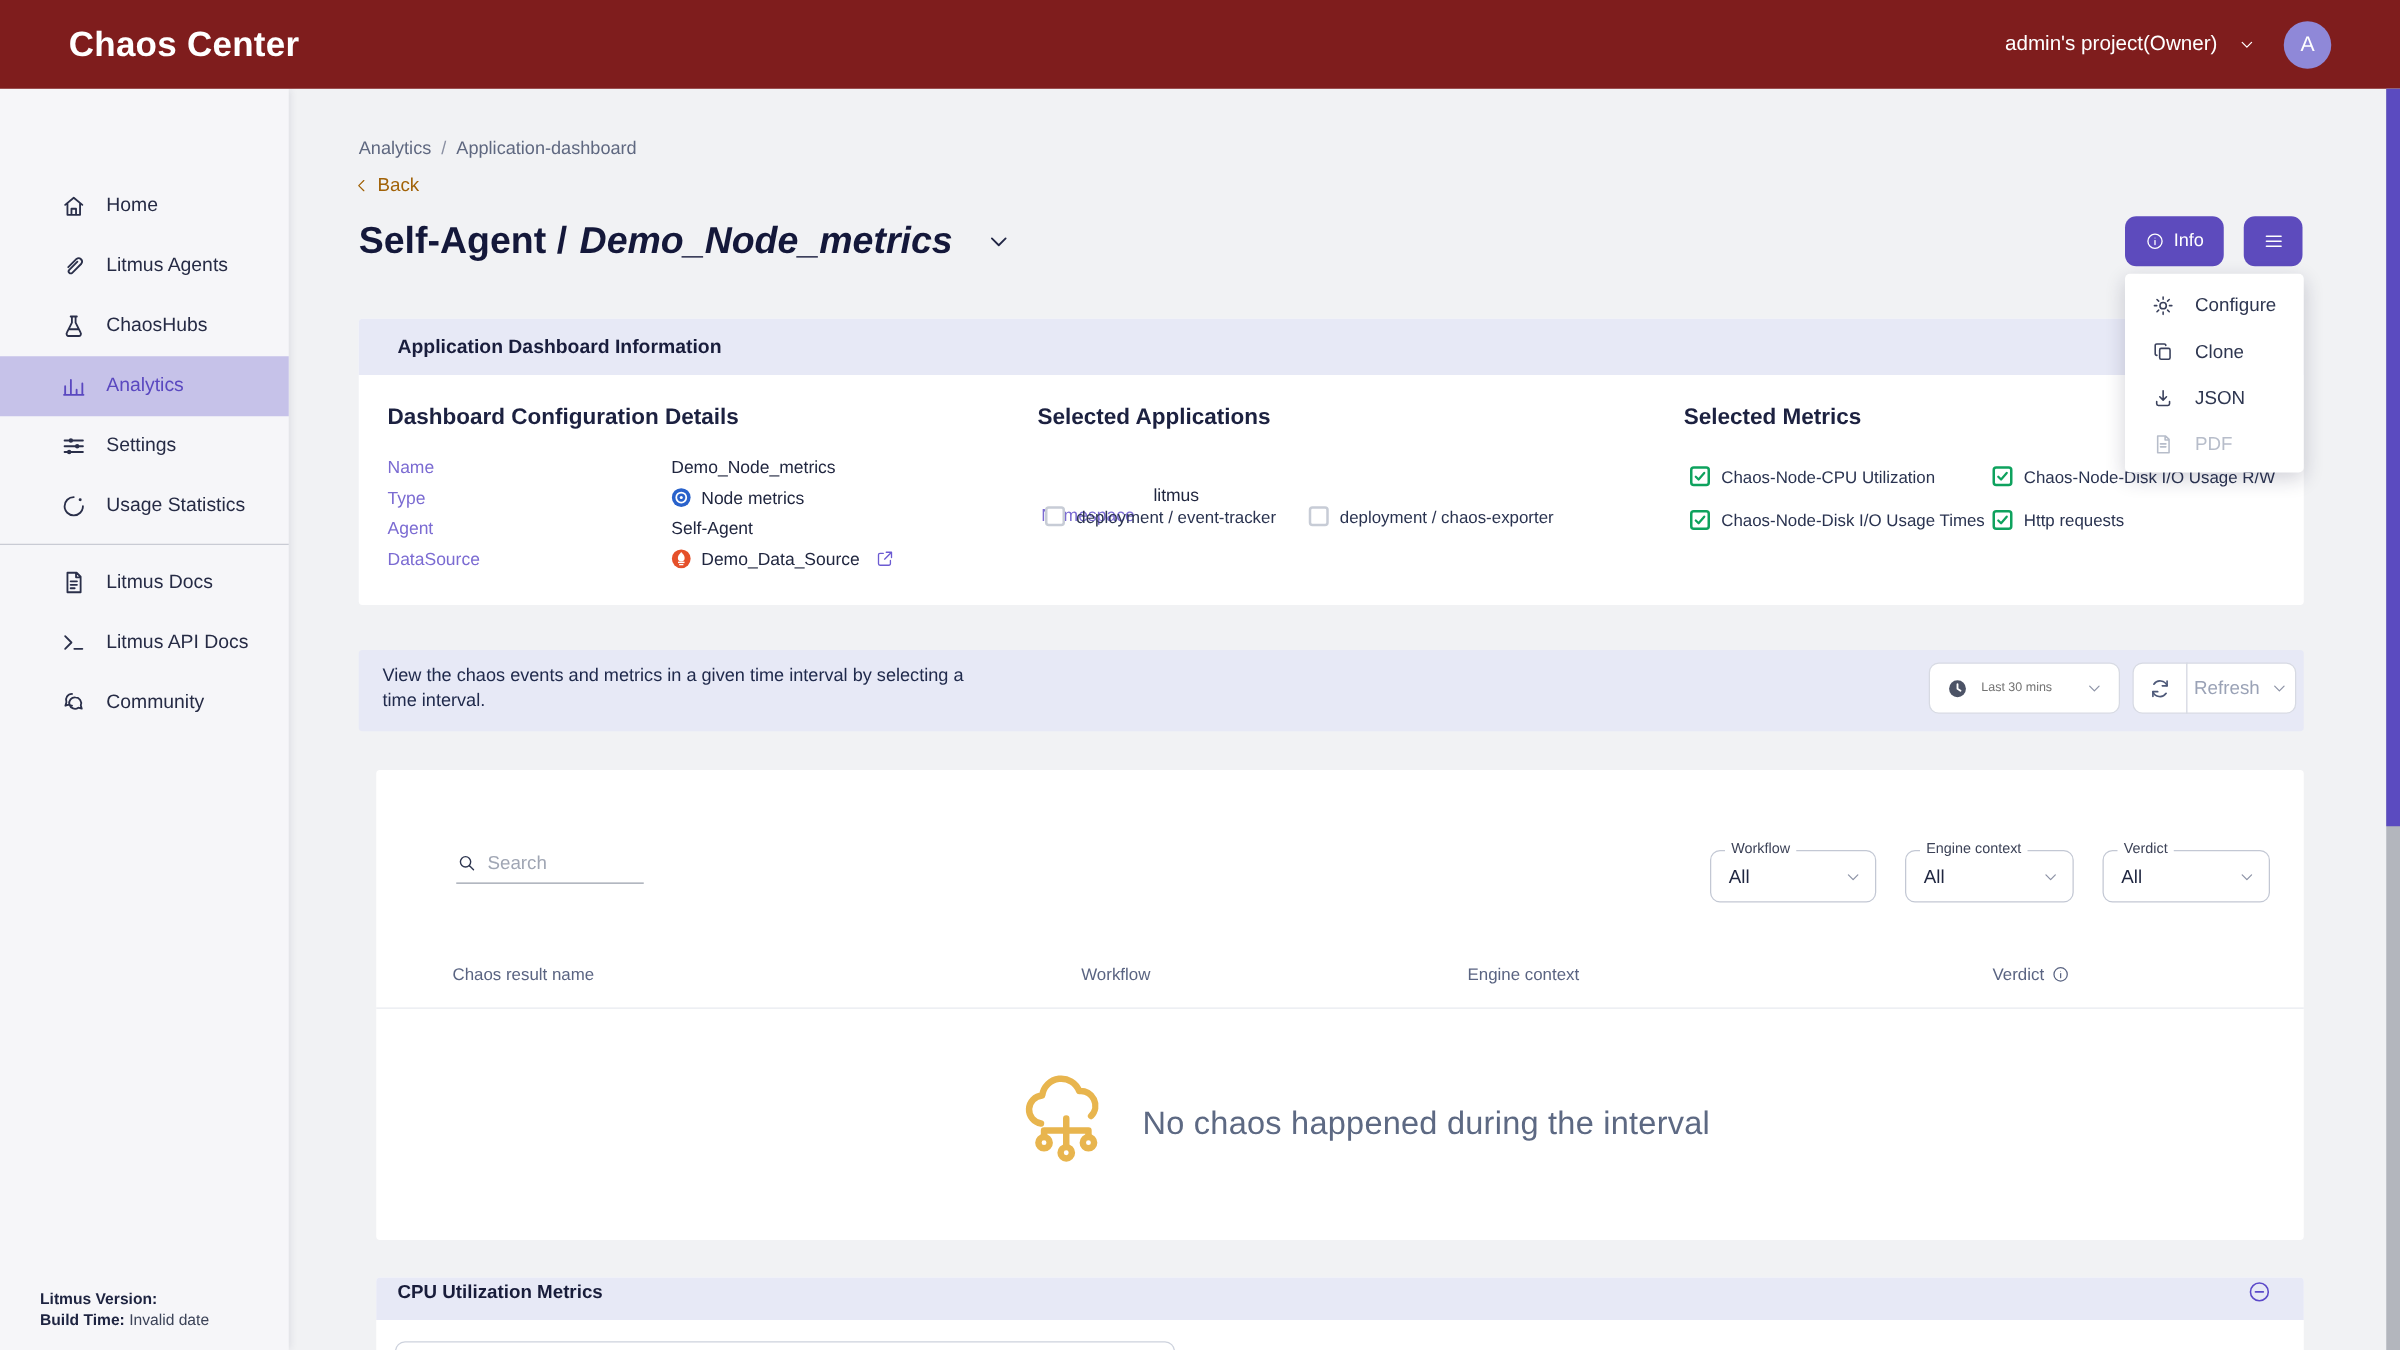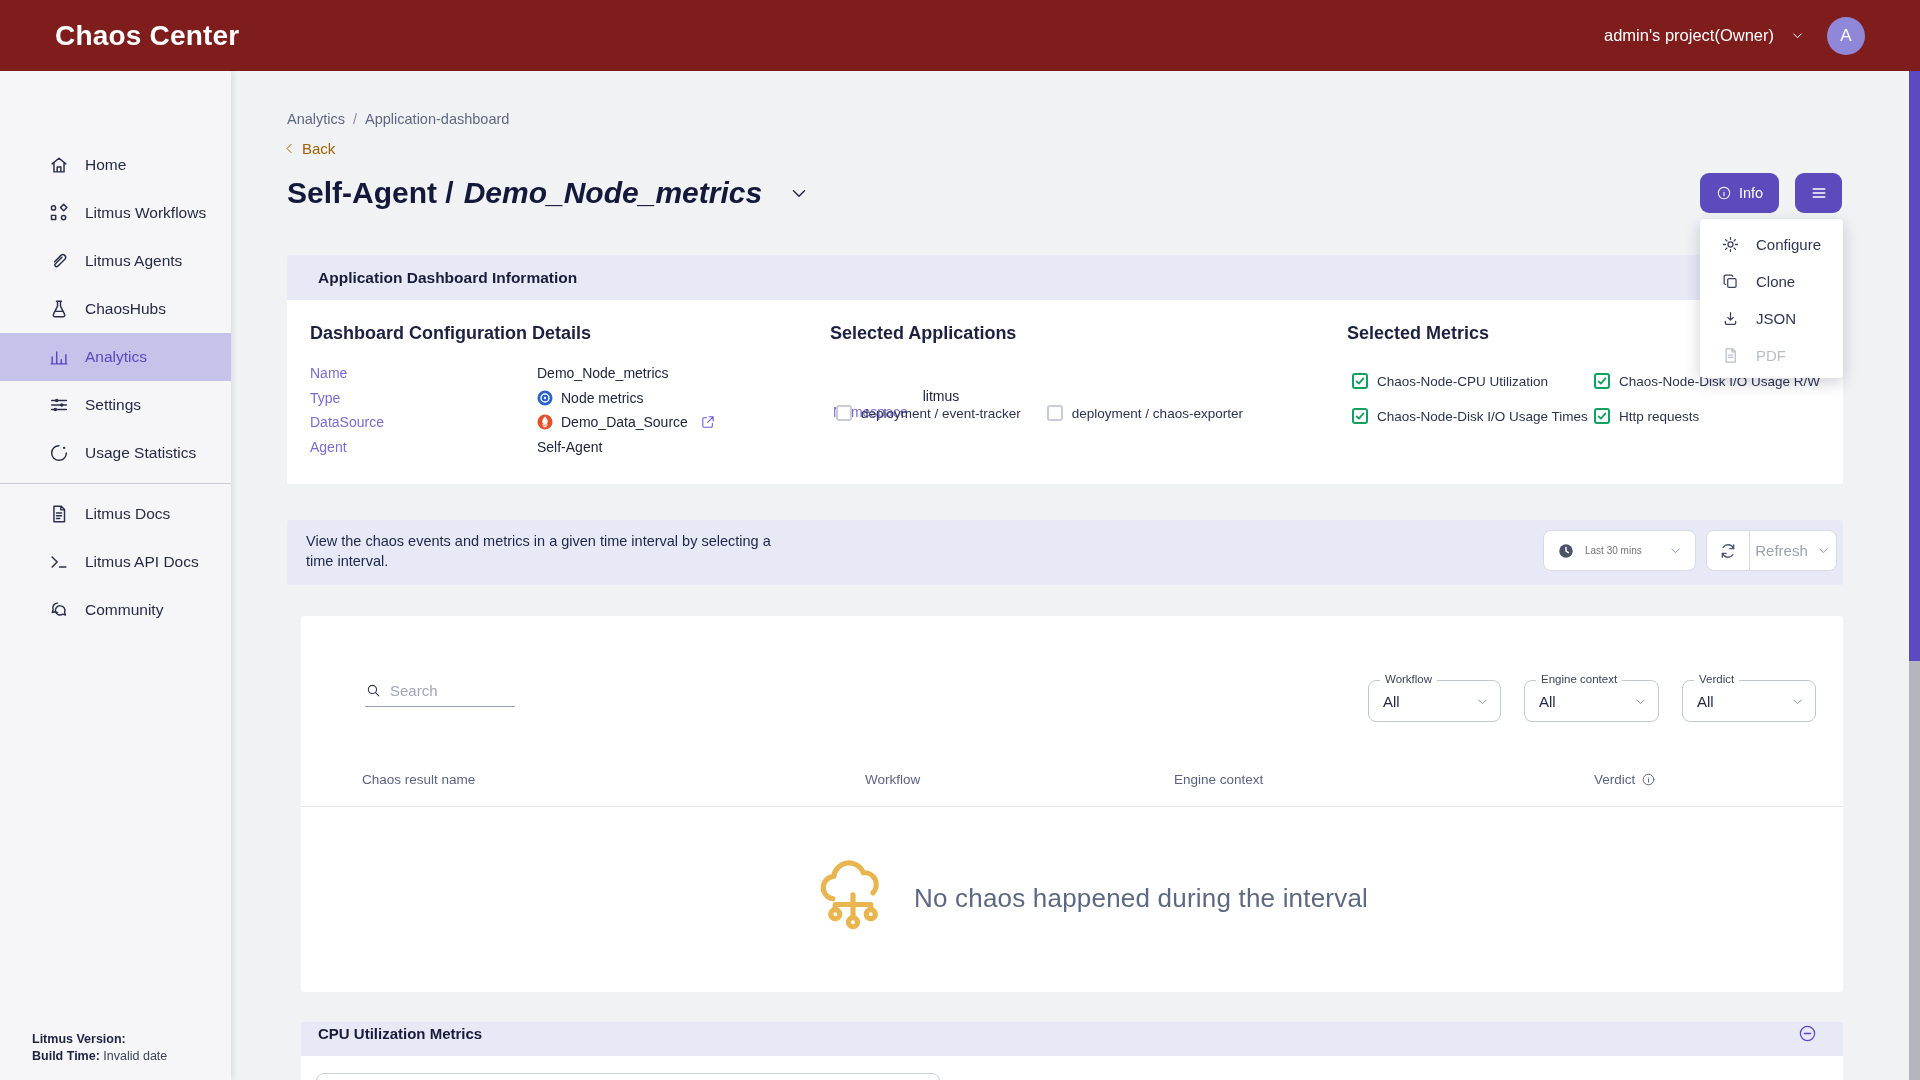--- a/index.html
+++ b/index.html
@@ -162,31 +162,20 @@
         <span class="side-icon">
           <svg class="ic" viewBox="0 0 24 24">
               <path d="M4.5 10.8 L12 4.6 L19.5 10.8 M6.5 9.3 V19.5 H17.5 V9.3 M10 19.5 V14.2 h4 v5.3"></path>
             </svg>
         </span>
         <span>Home</span>
       </div>
       <div class="side-item">
         <span class="side-icon">
           <svg class="ic" viewBox="0 0 24 24">
-              <circle cx="6" cy="6.5" r="2.3"></circle>
-              <rect x="14.6" y="3.6" width="5" height="5" transform="rotate(45 17.1 6.1)"></rect>
-              <rect x="3.8" y="14.6" width="4.6" height="4.6"></rect>
-              <circle cx="17" cy="17" r="2.3"></circle>
-            </svg>
-        </span>
-        <span>Litmus Workflows</span>
-      </div>
-      <div class="side-item">
-        <span class="side-icon">
-          <svg class="ic" viewBox="0 0 24 24">
               <path d="M7.2 12.8 l7.2 -7.2 a3 3 0 0 1 4.2 4.2 l-7.9 7.9 a1.8 1.8 0 0 1 -2.6 -2.6 l7.1 -7.1"></path>
             </svg>
         </span>
         <span>Litmus Agents</span>
       </div>
       <div class="side-item">
         <span class="side-icon">
           <svg class="ic" viewBox="0 0 24 24">
               <path d="M9.3 3.5 h5.4 M10.4 3.5 v5.3 L6 17.6 a1.9 1.9 0 0 0 1.7 2.9 h8.6 a1.9 1.9 0 0 0 1.7 -2.9 L13.6 8.8 V3.5 M7.7 14.6 h8.6"></path>
             </svg>
@@ -350,40 +339,40 @@
         <span class="cfg-value">
           <svg class="badge-ic" viewBox="0 0 16 16">
               <circle cx="8" cy="8" r="7.5" fill="#2962cb"></circle>
               <circle cx="8" cy="8" r="4" fill="none" stroke="#fff" stroke-width="1.4"></circle>
               <circle cx="8" cy="8" r="1.2" fill="#fff"></circle>
             </svg>
           <span>Node metrics</span>
         </span>
       </div>
       <div class="cfg-row">
+        <span class="cfg-label">Agent</span>
+        <span class="cfg-value">Self-Agent</span>
+      </div>
+      <div class="cfg-row">
         <span class="cfg-label">DataSource</span>
         <span class="cfg-value">
           <svg class="badge-ic" viewBox="0 0 16 16">
               <circle cx="8" cy="8" r="7.5" fill="#e5502a"></circle>
               <path d="M8 2.6 c1.7 1.9 2.7 3.1 2.7 4.8 a2.7 2.7 0 0 1 -5.4 0 C5.3 5.7 6.3 4.5 8 2.6 z" fill="#fff"></path>
               <rect x="5.4" y="10.3" width="5.2" height="1.2" fill="#fff"></rect>
               <rect x="6.3" y="12.2" width="3.4" height="1" fill="#fff"></rect>
             </svg>
           <span>Demo_Data_Source</span>
           <span class="ext-link">
             <svg class="ic" viewBox="0 0 24 24" stroke-width="2">
                 <path d="M10 5.5 H6 A1.8 1.8 0 0 0 4.2 7.3 V18 a1.8 1.8 0 0 0 1.8 1.8 H16.7 A1.8 1.8 0 0 0 18.5 18 V14"></path>
                 <path d="M13.5 4.2 H19.8 V10.5 M19.2 4.8 L11.5 12.5"></path>
               </svg>
           </span>
         </span>
-      </div>
-      <div class="cfg-row">
-        <span class="cfg-label">Agent</span>
-        <span class="cfg-value">Self-Agent</span>
       </div>
     </div>
 
     <div class="col-title" style="left:543px;">Selected Applications</div>
     <div class="ns-row">
       <span class="ns-label">Namespace</span>
       <span class="ns-value">litmus</span>
     </div>
     <div class="apps-row">
       <span class="cb-group">

